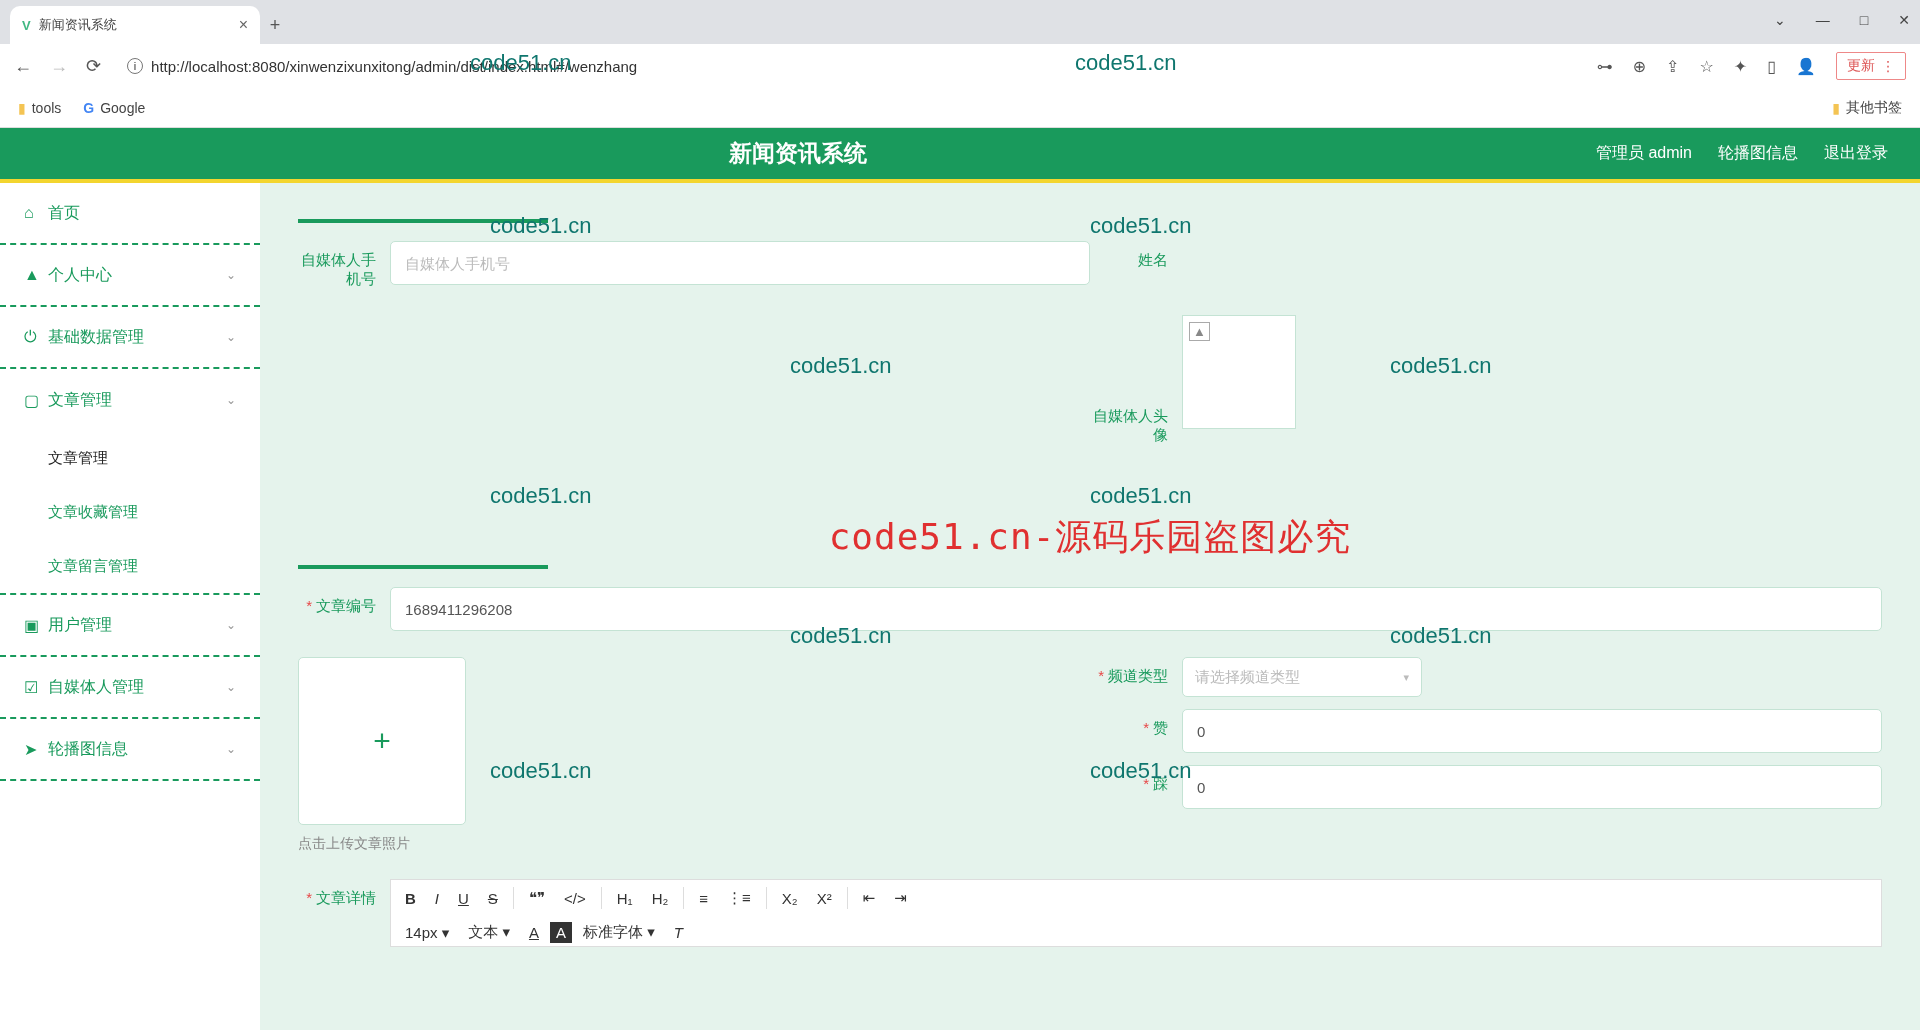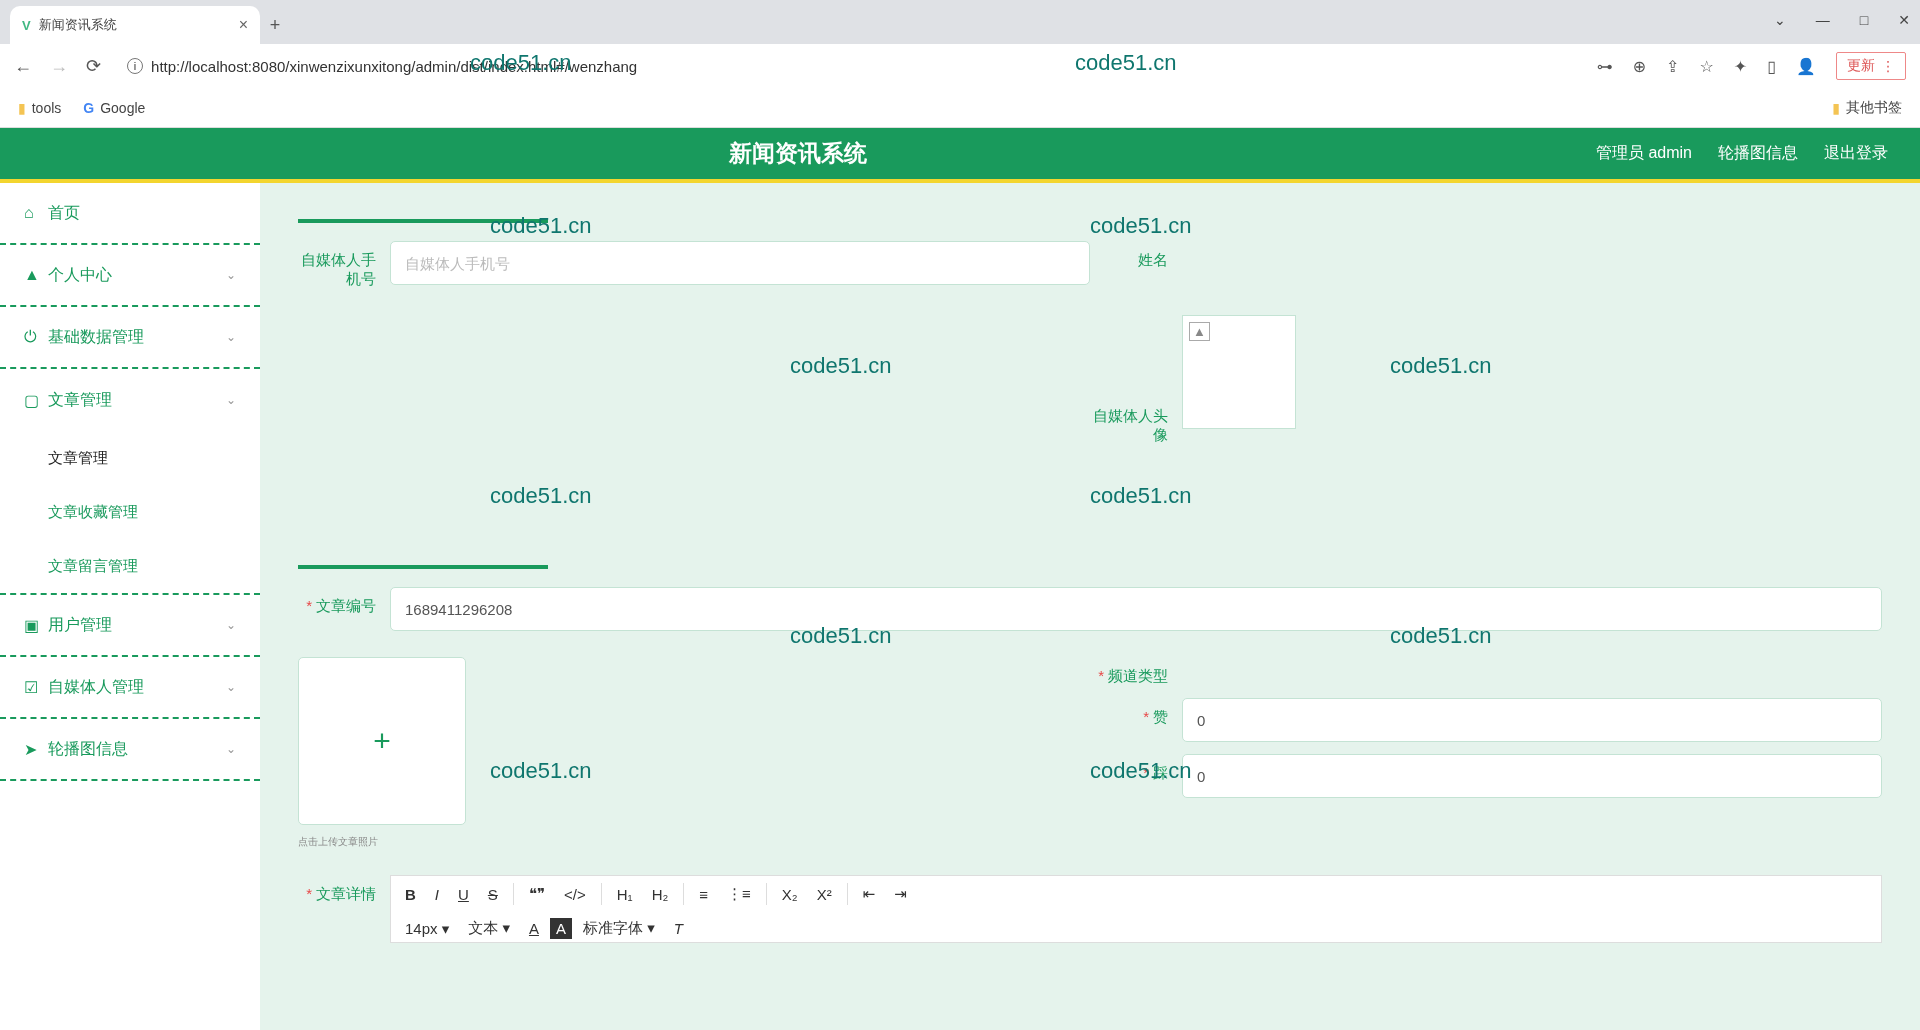--- a/index.html
+++ b/index.html
@@ -42,21 +42,21 @@
 .form-col{flex:1;display:flex;align-items:flex-start}
 .flabel{width:92px;text-align:right;padding-right:14px;font-size:15px;color:#199a5c;padding-top:10px;flex-shrink:0}
 .flabel .req{color:#e74646;margin-right:4px}
 .finput{flex:1;height:44px;border:1px solid #c4e3d4;border-radius:5px;padding:0 14px;font-size:15px;color:#555;background:#fff;outline:none}
 .finput::placeholder{color:#bbb}
 .fselect{width:240px;height:40px;border:1px solid #c4e3d4;border-radius:5px;background:#fff;display:flex;align-items:center;padding:0 12px;font-size:15px;color:#bbb}
 .fselect .dd{margin-left:auto;color:#bbb;font-size:11px}
 .img-box{width:114px;height:114px;border:1px solid #c4e3d4;background:#fff;display:flex;align-items:center;justify-content:center;position:relative}
 .broken{position:absolute;top:6px;left:6px;font-size:13px;color:#888;border:1px solid #aaa;padding:1px 3px}
 .upload-box{width:168px;height:168px;border:1px solid #c4e3d4;border-radius:5px;background:#fff;display:flex;align-items:center;justify-content:center;font-size:30px;color:#199a5c;cursor:pointer}
-.upload-hint{font-size:10px;color:#888;margin-top:10px}
+.upload-hint{font-size:14px;color:#888;margin-top:10px}
 .editor-toolbar{background:#fff;border:1px solid #ddd;height:68px;display:flex;flex-wrap:wrap;align-items:center;padding:4px 6px;gap:3px;font-size:15px;color:#333}
 .tb{padding:5px 8px;cursor:pointer}
 .tb.sep{border-left:1px solid #ddd;height:22px;padding:0;margin:0 4px}
 .section-hdr{display:flex;margin-bottom:18px;margin-top:12px}
 .section-badge{width:250px;height:4px;background:#199a5c}
 
 .watermark{position:absolute;color:#0f766e;font-size:22px;pointer-events:none;z-index:5}
 .big-wm{position:absolute;color:#e03030;font-size:36px;left:50%;transform:translateX(-50%);top:330px;font-family:monospace;pointer-events:none;z-index:6;letter-spacing:1px}
 </style>
 </head>
@@ -210,20 +210,24 @@
           <div>
             <div class="upload-box">
                 <span>+</span>
               </div>
             <div class="upload-hint">点击上传文章照片</div>
           </div>
         </div>
         <div class="form-col" style="flex-direction:column;gap:12px">
           <div style="display:flex;width:100%">
             <div class="flabel"><span class="req">*</span><span>频道类型</span></div>
+            <div class="fselect">
+                <span>请选择频道类型</span>
+                <span class="dd">▾</span>
+              </div>
           </div>
           <div style="display:flex;width:100%">
             <div class="flabel"><span class="req">*</span><span>赞</span></div>
             <input class="finput" value="0" style="">
           </div>
           <div style="display:flex;width:100%">
             <div class="flabel"><span class="req">*</span><span>踩</span></div>
             <input class="finput" value="0" style="">
           </div>
         </div>
@@ -266,19 +270,20 @@
       <span class="watermark" style="top:30px;left:230px">code51.cn</span>
       <span class="watermark" style="top:30px;left:830px">code51.cn</span>
       <span class="watermark" style="top:170px;left:530px">code51.cn</span>
       <span class="watermark" style="top:170px;left:1130px">code51.cn</span>
       <span class="watermark" style="top:300px;left:230px">code51.cn</span>
       <span class="watermark" style="top:300px;left:830px">code51.cn</span>
       <span class="watermark" style="top:440px;left:530px">code51.cn</span>
       <span class="watermark" style="top:440px;left:1130px">code51.cn</span>
       <span class="watermark" style="top:575px;left:230px">code51.cn</span>
       <span class="watermark" style="top:575px;left:830px">code51.cn</span>
+      <div class="big-wm">code51.cn-源码乐园盗图必究</div>
     </div>
   </div>
 
   <span class="watermark" style="top:-78px;left:470px">code51.cn</span>
   <span class="watermark" style="top:-78px;left:1075px">code51.cn</span>
 
 </div>
 
 </body></html>

